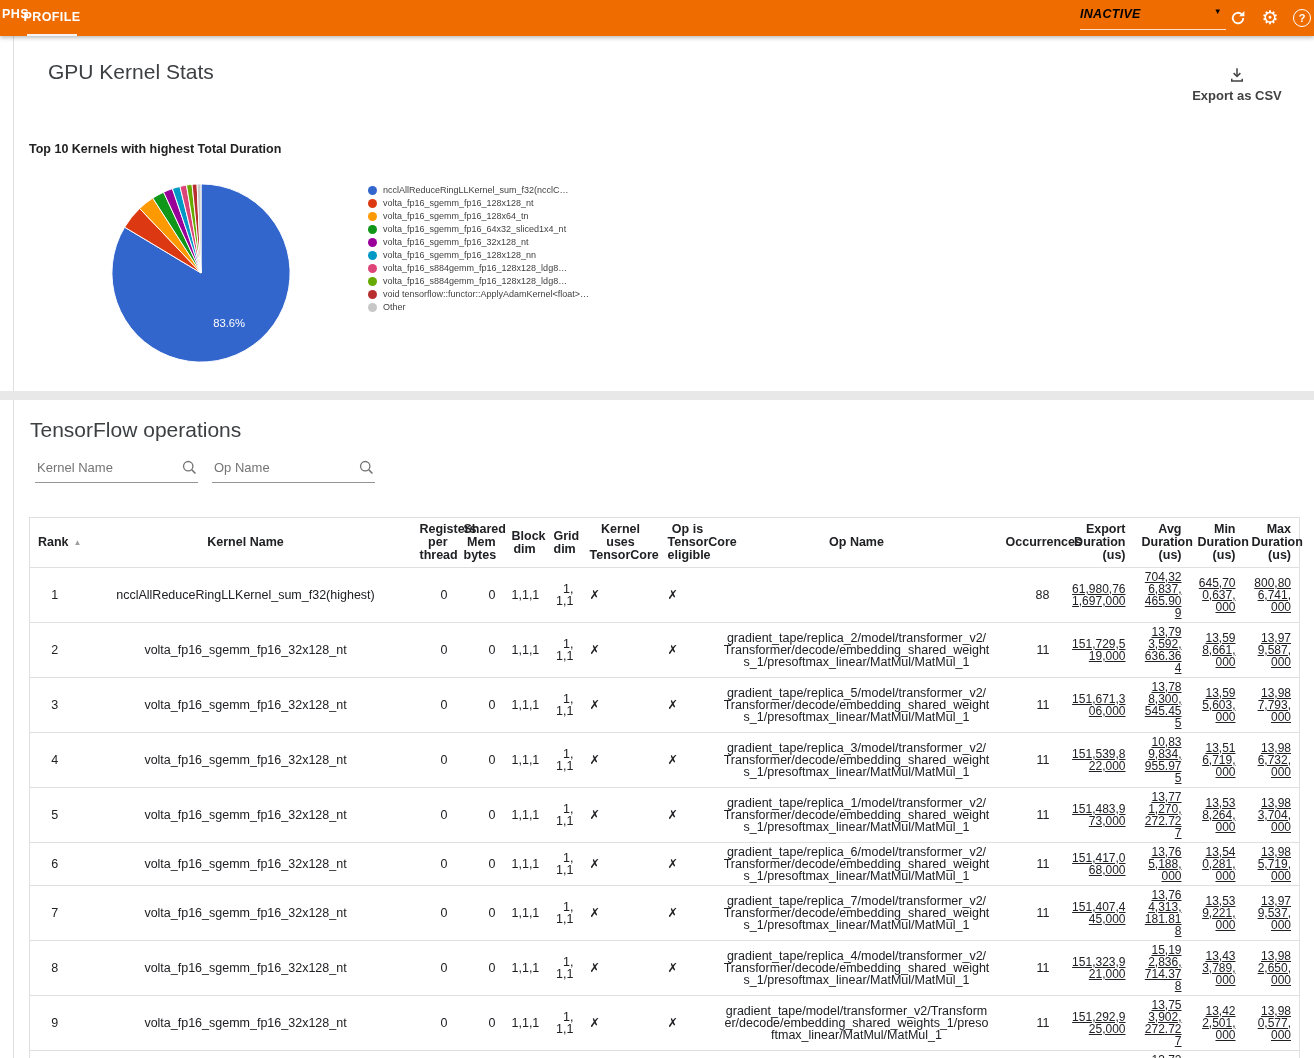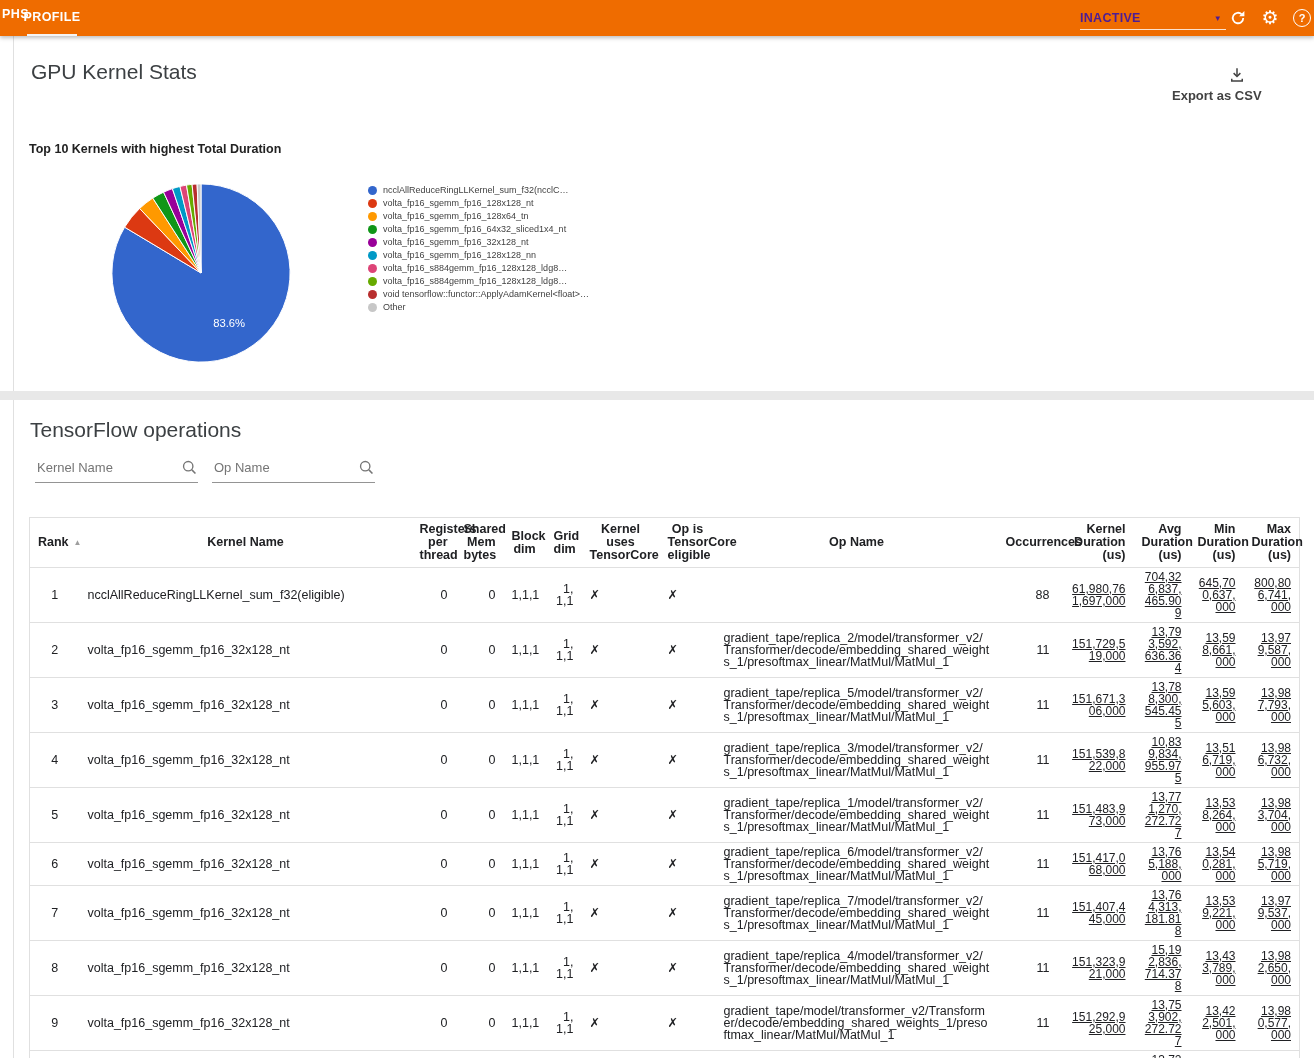--- a/index.html
+++ b/index.html
@@ -5,39 +5,39 @@
   html,body{margin:0;padding:0}
   body{width:1314px;height:1058px;overflow:hidden;position:relative;background:#fff;
        font-family:"Liberation Sans",sans-serif;color:#212121;}
   
   .appbar{position:absolute;left:0;top:0;width:1314px;height:36px;background:#ef6c00;z-index:5;
           box-shadow:0 2px 4px rgba(0,0,0,.25);}
   .tab{position:absolute;top:0;height:28px;display:flex;align-items:center;color:#fff;
        font-size:12.5px;font-weight:bold;letter-spacing:.4px;cursor:pointer;}
   .tab.cut{left:2px;}
   .tab.active{left:27px;width:50px;justify-content:center;border-bottom:2px solid #f5f5f5;height:34px;}
-  .run-select{position:absolute;left:1080px;top:7px;width:146px;height:22px;color:#4c1d95;
-       border-bottom:1px solid rgba(255,255,255,.8);display:flex;align-items:center;
-       justify-content:space-between;font-size:12.5px;font-weight:bold;letter-spacing:.3px;cursor:pointer;}
+  .run-select{position:absolute;left:1080px;top:7px;width:146px;height:22px;color:#000000;
+       border-bottom:1px solid rgba(255,255,255,.8);display:flex;align-items:flex-start;
+       justify-content:space-between;font-size:12.5px;font-weight:bold;letter-spacing:.3px;cursor:pointer;font-style:italic;}
   .run-caret{font-size:8px;margin-right:4px;}
   .bar-icon{position:absolute;top:8px;width:20px;height:20px;color:#fff;cursor:pointer;
        display:flex;align-items:center;justify-content:center;}
   #refresh-icon{left:1228px;}
   #gear-icon{left:1260px;font-size:19px;line-height:20px;}
   #help-icon{left:1292px;}
   .help-circle{width:16px;height:16px;border:1.5px solid #fff;border-radius:50%;
        font-size:11px;font-weight:bold;display:flex;align-items:center;justify-content:center;}
   
   .card{position:absolute;left:13px;right:0;background:#fff;border-left:1px solid #e0e0e0;}
   #card-kernel-stats{top:36px;height:355px;}
   #section-divider{position:absolute;left:0;top:391px;width:1314px;height:9px;background:#e8e8e8;}
   #card-tf-ops{top:400px;bottom:0;}
   .h1{font-size:21px;font-weight:400;color:#3c4043;}
-  #gpu-title{position:absolute;left:17px;top:24px;}
-  #export-btn{position:absolute;right:12px;top:30px;width:130px;cursor:pointer;
+  #gpu-title{position:absolute;left:34px;top:24px;}
+  #export-btn{position:absolute;right:12px;top:30px;width:130px;text-align:center;cursor:pointer;
       color:#424242;font-size:13px;font-weight:bold;}
   #export-btn svg{display:block;margin:0 auto 4px auto;}
   #chart-heading{position:absolute;left:15px;top:106px;font-size:12.5px;font-weight:bold;color:#222;}
   
   #chart-row{position:absolute;left:29px;top:140px;display:flex;align-items:flex-start;}
   #pie-svg{margin-left:65px;margin-top:2px;}
   #legend{margin-left:74px;padding-top:9px;width:240px;}
   .legend-item{display:flex;align-items:flex-end;margin-bottom:3px;font-size:9px;
       line-height:10px;color:#424242;}
   .legend-dot{flex:0 0 9px;width:9px;height:9px;border-radius:50%;margin-right:6px;margin-top:0;}
@@ -51,21 +51,21 @@
       font-family:"Liberation Sans",sans-serif;color:#424242;background:transparent;}
   .filter-field input::placeholder{color:#757575;}
   
   #kernel-table{position:absolute;left:15px;top:117px;border-collapse:collapse;table-layout:fixed;
       width:1271px;border:1px solid #e0e0e0;font-size:12.5px;color:#202124;}
   #kernel-table th{font-weight:bold;padding:5px 8px;line-height:13px;vertical-align:middle;
       border-bottom:1px solid #e0e0e0;cursor:pointer;}
   #kernel-table td{padding:3px 8px;line-height:12px;vertical-align:middle;
       border-top:1px solid #e0e0e0;height:33px;}
   #kernel-table tr{height:39px;}
-  .al{text-align:left}.ar{text-align:right}.ac{text-align:center}
+  .al{text-align:center}.ar{text-align:right}.ac{text-align:center}
   .num{word-break:break-all;font-size:12px;line-height:11.5px;text-decoration:underline;}
   .wrapcell{word-break:break-all;line-height:12px;}
   td.tc1{padding-left:15px;text-align:left;}
   td.tc2{padding-left:4px;text-align:left;}
   .sort-arrow{color:#9e9e9e;font-size:8px;margin-left:5px;vertical-align:1px;}
   .pie-label{font-size:11.5px;fill:#ffffff;font-family:"Liberation Sans",sans-serif;}
 </style>
 </head>
 <body>
 
@@ -207,30 +207,30 @@
           <th class="al">Rank<span class="sort-arrow">▲</span></th>
           <th class="ac">Kernel Name</th>
           <th class="ar">Registers per thread</th>
           <th class="ar">Shared Mem bytes</th>
           <th class="ac">Block dim</th>
           <th class="ac">Grid dim</th>
           <th class="ac">Kernel uses TensorCore</th>
           <th class="ac">Op is TensorCore eligible</th>
           <th class="ac">Op Name</th>
           <th class="ar">Occurrences</th>
-          <th class="ar">Kernel Duration (us)</th>
+          <th class="ar">Export Duration (us)</th>
           <th class="ar">Avg Duration (us)</th>
           <th class="ar">Min Duration (us)</th>
           <th class="ar">Max Duration (us)</th>
         </tr>
       </thead>
     <tbody id="table-body">
         <tr>
           <td class="ac">1</td>
-          <td class="al">ncclAllReduceRingLLKernel_sum_f32(eligible)</td>
+          <td class="al">ncclAllReduceRingLLKernel_sum_f32(highest)</td>
           <td class="ar">0</td>
           <td class="ar">0</td>
           <td class="ar">1,1,1</td>
           <td class="ar wrapcell">1,1,1</td>
           <td class="tc1">✗</td>
           <td class="tc2">✗</td>
           <td class="al wrapcell"></td>
           <td class="ar">88</td>
           <td class="ar num">61,980,761,697,000</td>
           <td class="ar num">704,326,837,465.909</td>

